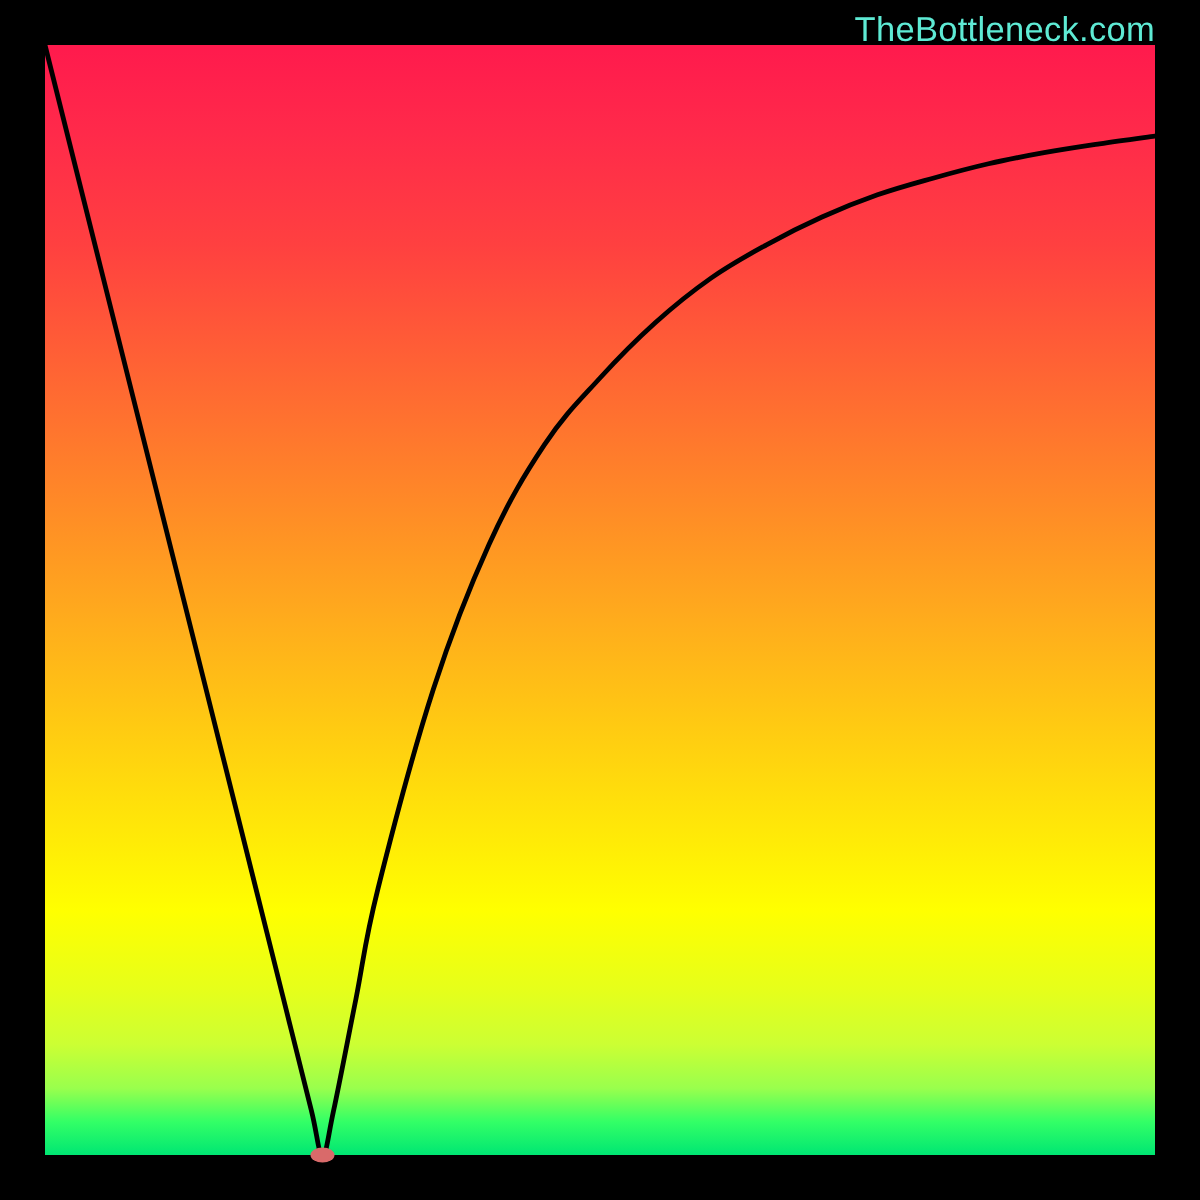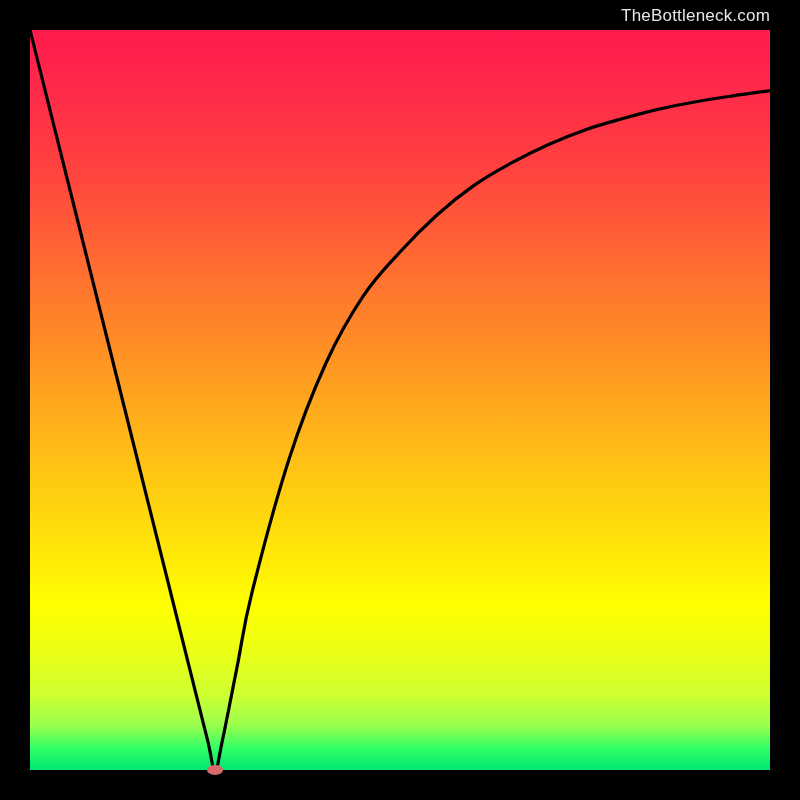--- a/index.html
+++ b/index.html
@@ -30,22 +30,22 @@
       #99ff4d 94%,
       #33ff66 97%,
       #00e673 100%
     );
   }
   .watermark {
     position: absolute;
     top: 6px;
     right: 30px;
     font-family: Arial, Helvetica, sans-serif;
-    font-size: 17px;
-    color: #e5e5e5;
+    font-size: 23px;
+    color: #5eead4;
     letter-spacing: 0.2px;
     text-align: right;
   }
   svg.curve {
     position: absolute;
     left: 0; top: 0;
     width: 740px;
     height: 740px;
     pointer-events: none;
   }

